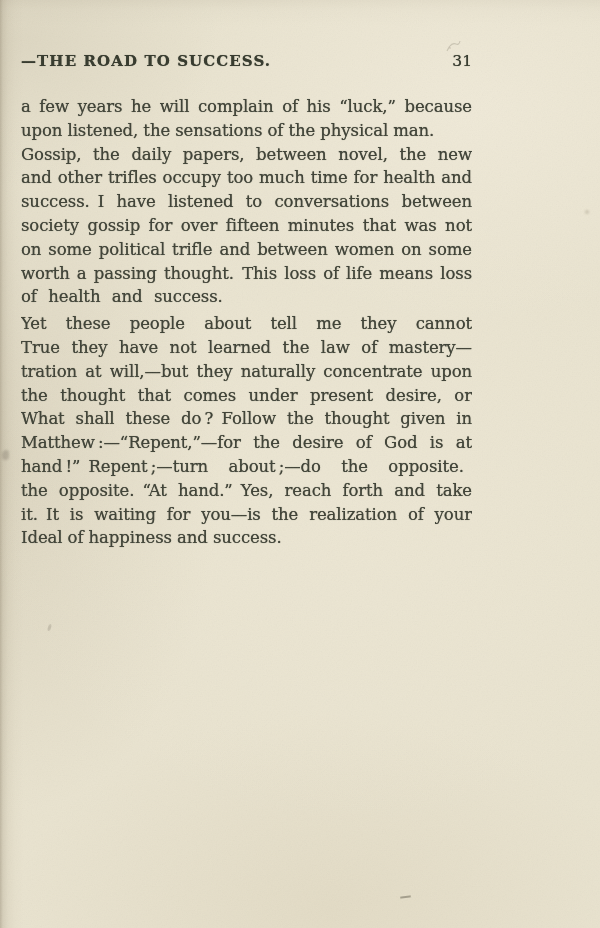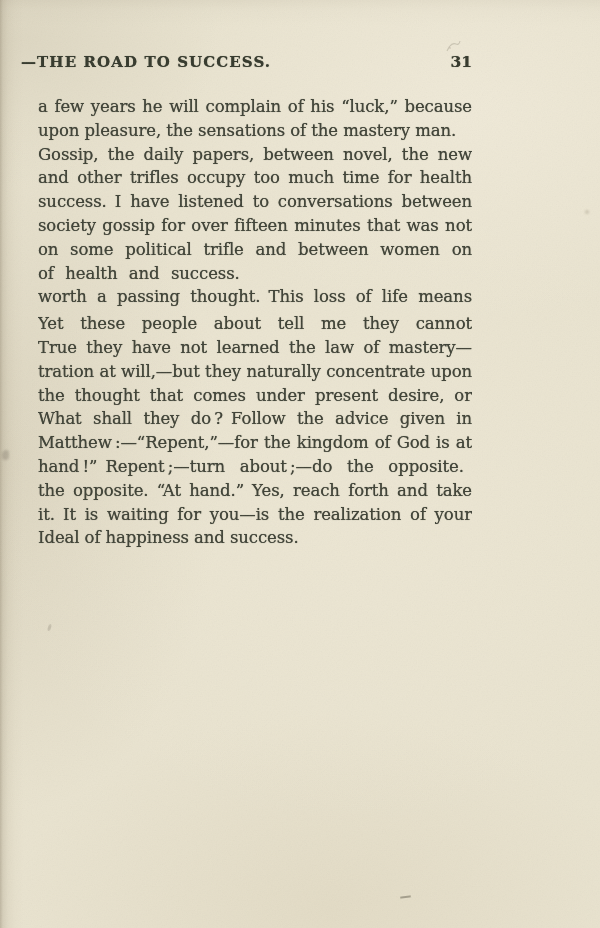--- a/index.html
+++ b/index.html
@@ -25,38 +25,37 @@
     position:absolute;left:21px;top:52px;width:451px;
     display:flex;justify-content:space-between;align-items:center;
   }
   .running-header{
     font-size:15px;font-weight:bold;letter-spacing:1.1px;
     color:#34382b;
     text-shadow:0 0 .7px rgba(52,56,43,.85);
     white-space:nowrap;
   }
   .page-number{
-    font-size:15.5px;font-weight:bold;color:#34382b;
+    font-size:15.5px;font-weight:normal;color:#34382b;
     text-shadow:0 0 .7px rgba(52,56,43,.85);
   }
 
   .page-text{
     position:absolute;left:21px;top:95px;width:451px;
     font-size:16.5px;line-height:23.8px;letter-spacing:-0.1px;
     text-shadow:0 0 .7px rgba(62,65,53,.85);
   }
   .paragraph{margin:0;}
   .paragraph.spaced{margin-top:3px;}
   .line{
     text-align:justify;
     text-align-last:justify;
     white-space:normal;
     overflow:hidden;
     height:23.8px;
-    margin-left:17px;
   }
   .line.last{text-align-last:left;}
   .line.spread{word-spacing:.38em;}
 
   
   .pencil-smudge{position:absolute;left:444px;top:36px;opacity:.8;}
   .stray-dash{
     position:absolute;left:400px;top:896px;width:11px;height:2px;
     background:rgba(112,106,90,.55);transform:rotate(-7deg);
     border-radius:1px;filter:blur(.4px);
@@ -83,40 +82,40 @@
 
   <div class="page-header">
     <span class="running-header">—THE ROAD TO SUCCESS.</span>
     <span class="page-number">31</span>
   </div>
 
   <div class="page-text">
 
     <div class="paragraph">
       <div class="line">a few years he will complain of his “luck,” because</div>
-      <div class="line last">upon pleasure, the sensations of the mastery man.</div>
+      <div class="line last">upon listened, the sensations of the physical man.</div>
     </div>
 
     <div class="paragraph">
       <div class="line">Gossip, the daily papers, between novel, the new dance,</div>
       <div class="line">and other trifles occupy too much time for health and</div>
       <div class="line">success. I have listened to conversations between men</div>
       <div class="line">society gossip for over fifteen minutes that was not</div>
       <div class="line">on some political trifle and between women on some</div>
+      <div class="line">worth a passing thought. This loss of life means loss</div>
       <div class="line last spread">of health and success.</div>
-      <div class="line">worth a passing thought. This loss of life means loss</div>
     </div>
 
     <div class="paragraph spaced">
       <div class="line">Yet these people about tell me they cannot concentrate.</div>
       <div class="line">True they have not learned the law of mastery—concen-</div>
       <div class="line">tration at will,—but they naturally concentrate upon</div>
       <div class="line">the thought that comes under present desire, or habit.</div>
-      <div class="line">What shall they do ? Follow the advice given in</div>
-      <div class="line">Matthew :—“Repent,”—for the kingdom of God is at</div>
+      <div class="line">What shall these do ? Follow the thought given in</div>
+      <div class="line">Matthew :—“Repent,”—for the desire of God is at</div>
       <div class="line">hand !” Repent ;—turn about ;—do the opposite. Think</div>
       <div class="line">the opposite. “At hand.” Yes, reach forth and take</div>
       <div class="line">it. It is waiting for you—is the realization of your</div>
       <div class="line last">Ideal of happiness and success.</div>
     </div>
 
   </div>
 
   <svg class="pencil-smudge" width="20" height="20" viewBox="0 0 20 20">
     <path d="M3 15 Q7 6 12 8 Q15 9.5 16 5" stroke="#98927f" stroke-width="1.1" fill="none" opacity="0.5"></path>

